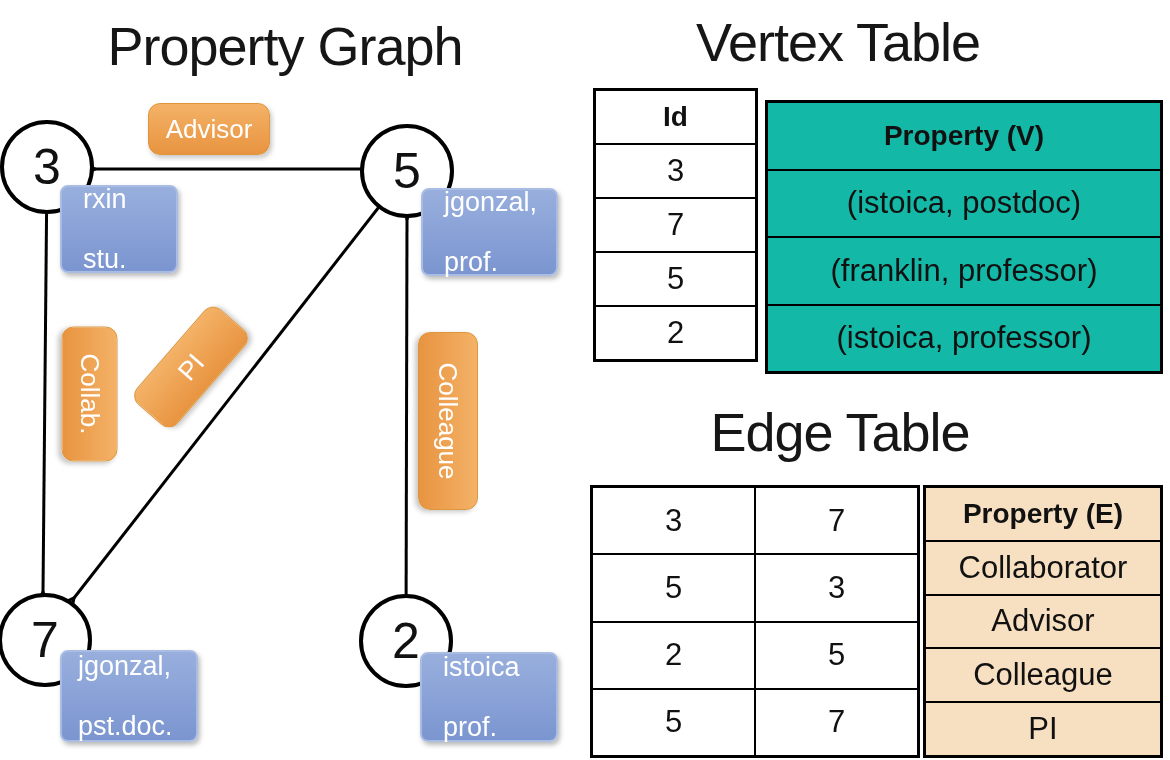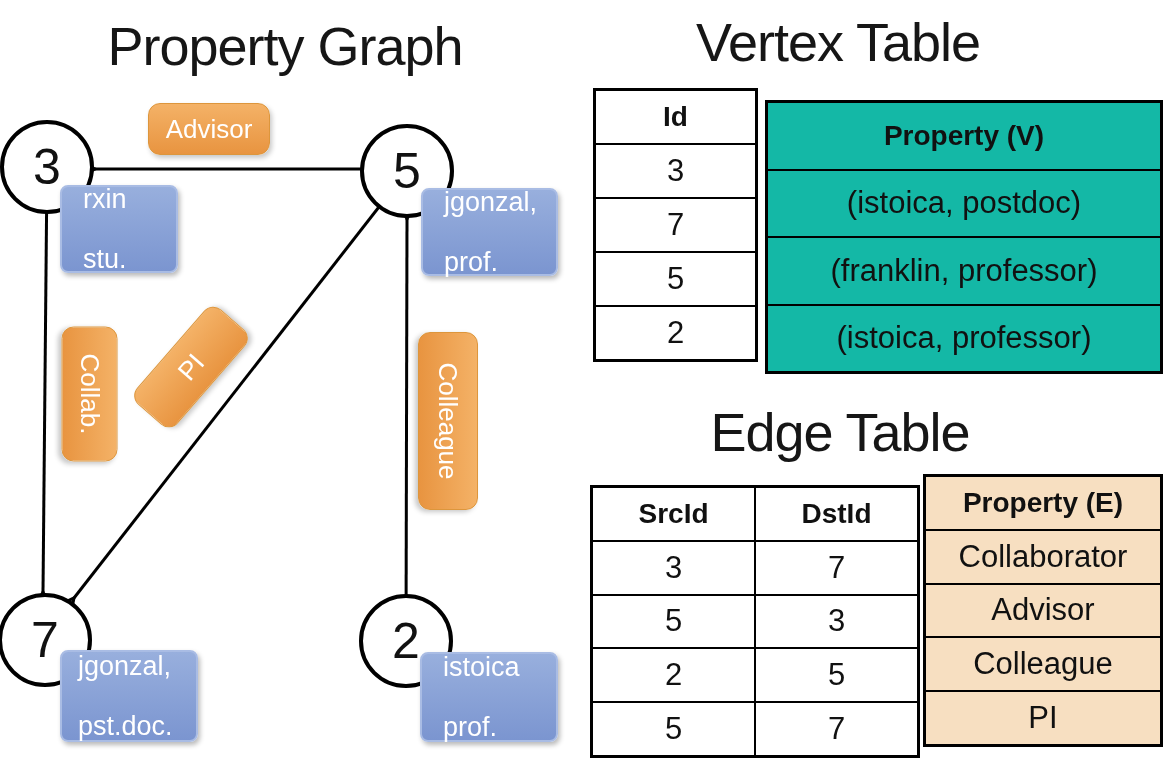--- a/index.html
+++ b/index.html
@@ -121,41 +121,37 @@
 <div class="tbl fill-blue" style="left:765px;top:100px;width:398px;height:274px;">
   <div class="trow hdr">Property (V)</div>
   <div class="trow">(istoica, postdoc)</div>
   <div class="trow">(franklin, professor)</div>
   <div class="trow">(istoica, professor)</div>
 </div>
 
 <div class="title" style="left:587px;top:402px;width:506px;">Edge Table</div>
 
 <div class="tbl" style="left:590px;top:485px;width:330px;height:273px;">
-  <div class="trow hdr">
-    <div class="cell2 first">SrcId</div>
-    <div class="cell2">DstId</div>
-  </div>
   <div class="trow">
     <div class="cell2 first">3</div>
     <div class="cell2">7</div>
   </div>
   <div class="trow">
     <div class="cell2 first">5</div>
     <div class="cell2">3</div>
   </div>
   <div class="trow">
     <div class="cell2 first">2</div>
     <div class="cell2">5</div>
   </div>
   <div class="trow">
     <div class="cell2 first">5</div>
     <div class="cell2">7</div>
   </div>
 </div>
 
-<div class="tbl fill-orange" style="left:923px;top:474px;width:240px;height:273px;">
+<div class="tbl fill-orange" style="left:923px;top:485px;width:240px;height:273px;">
   <div class="trow hdr">Property (E)</div>
   <div class="trow">Collaborator</div>
   <div class="trow">Advisor</div>
   <div class="trow">Colleague</div>
   <div class="trow">PI</div>
 </div>
 
 </body></html>

